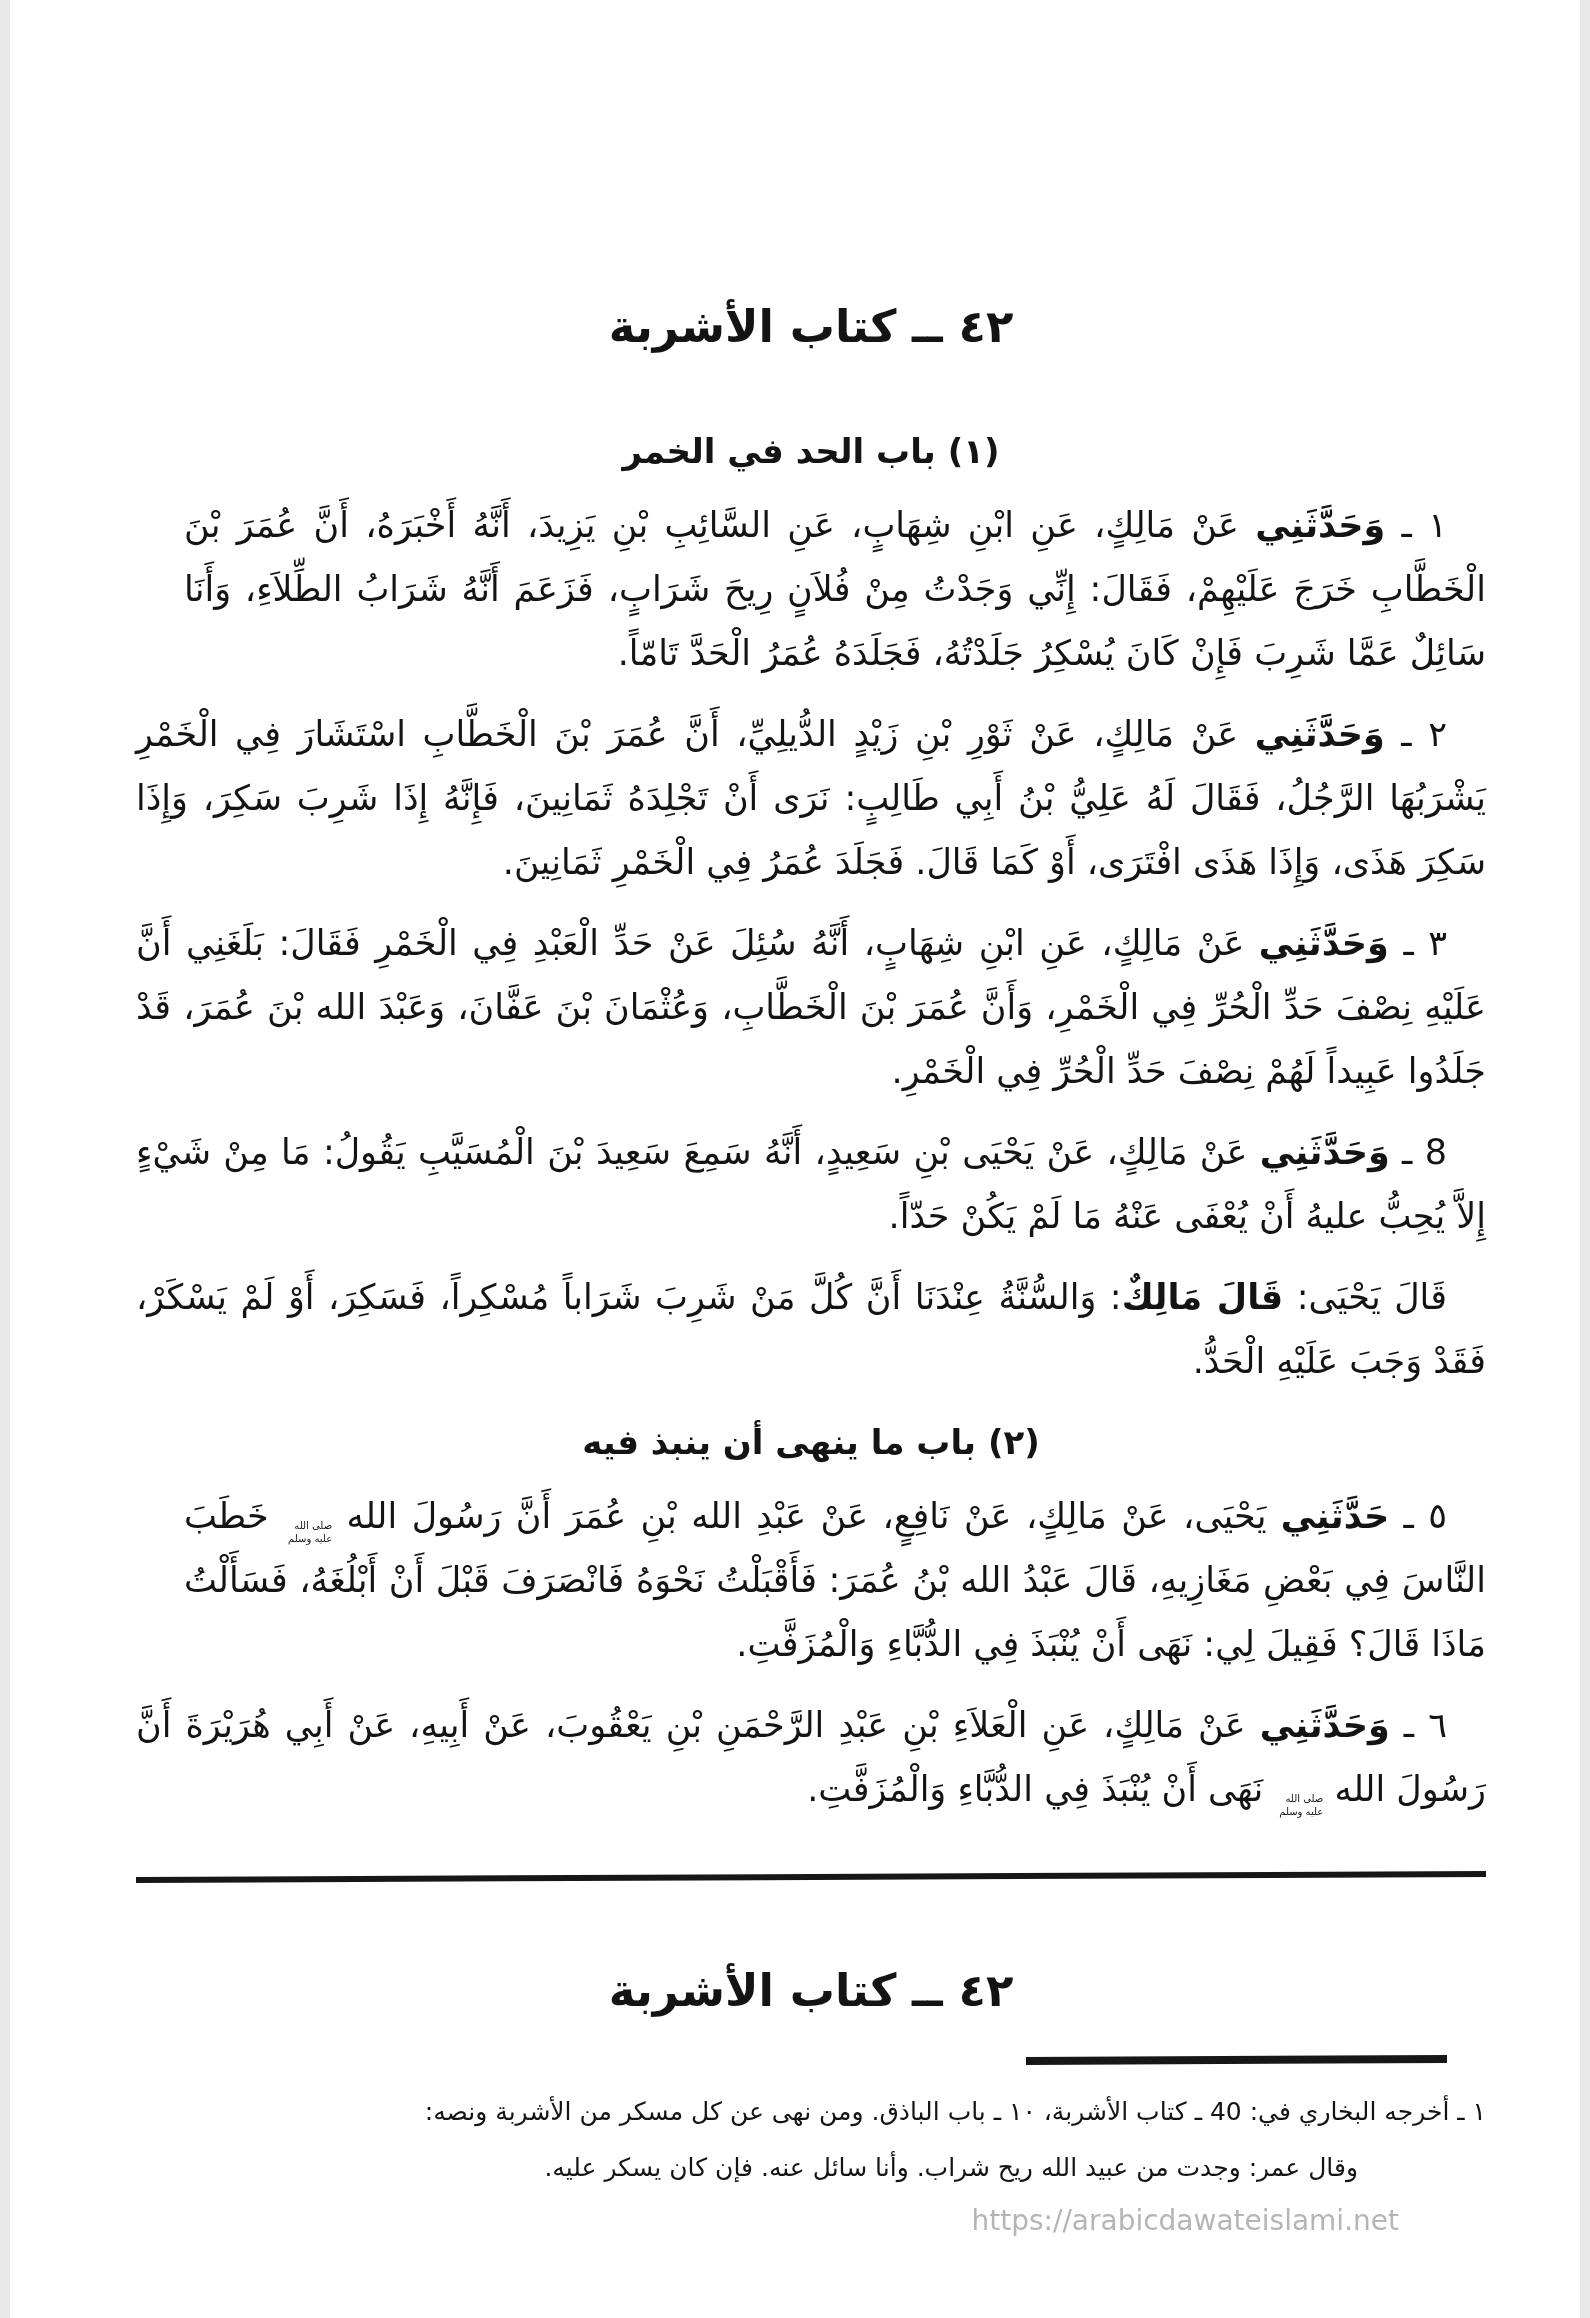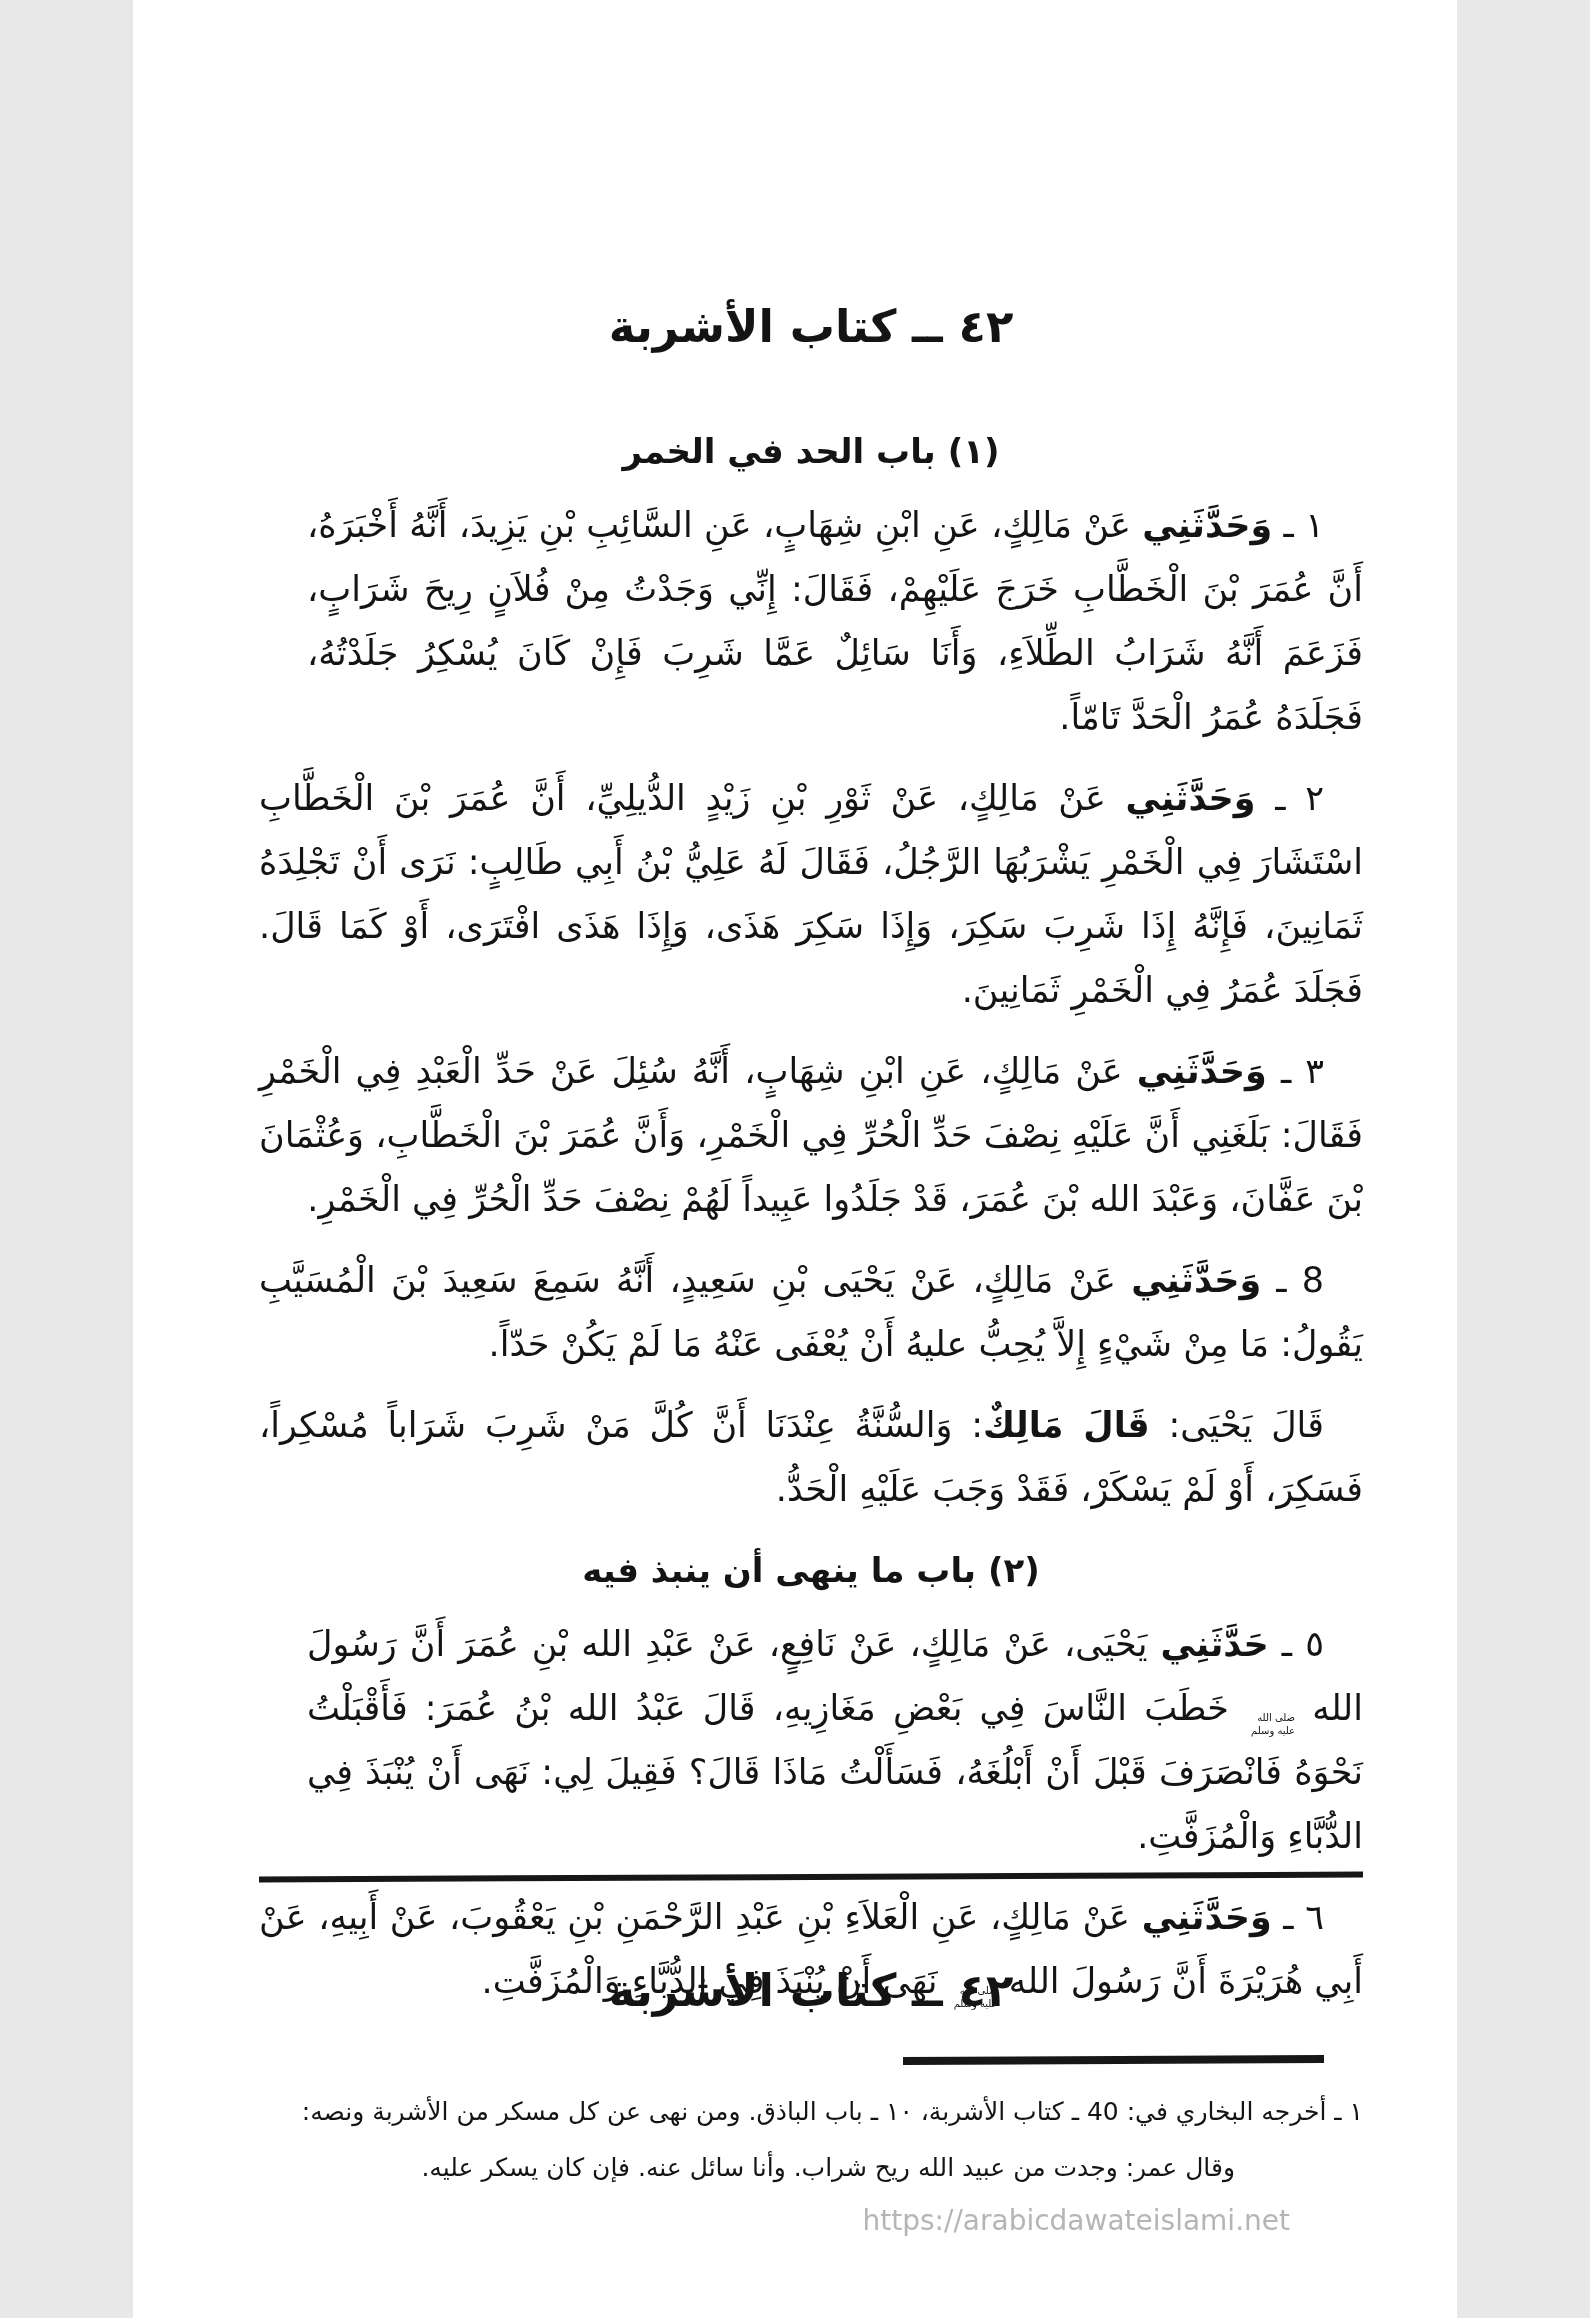--- a/index.html
+++ b/index.html
@@ -1,18 +1,18 @@
 <!DOCTYPE html>
 <html lang="ar" dir="rtl" style="font-size:13.5px"><head>
 <meta charset="utf-8">
 <style>
   html, body { margin: 0; padding: 0; background: #e8e8e8; }
   .page {
     position: relative;
-    width: 1324px;
+    width: 1570px;
     height: 2319px;
     margin: 0 auto;
     background: #ffffff;
     direction: rtl;
     color: #141414;
     font-family: "DejaVu Sans", sans-serif;
     overflow: hidden;
   }
   .main-text {
     position: absolute;
@@ -79,21 +79,21 @@
     text-align: right;
     margin: 22px 0 0 0;
   }
   .footnote.indent {
     padding-right: 128px;
     margin-top: 5px;
   }
   .watermark {
     position: absolute;
     top: 2204px;
-    right: 167px;
+    right: 181px;
     direction: ltr;
     font-size: 28px;
     color: #b5b5b5;
   }
 </style>
 </head>
 <body>
 
 <div class="page" data-name="page">
   <div class="main-text" data-name="main-text">

